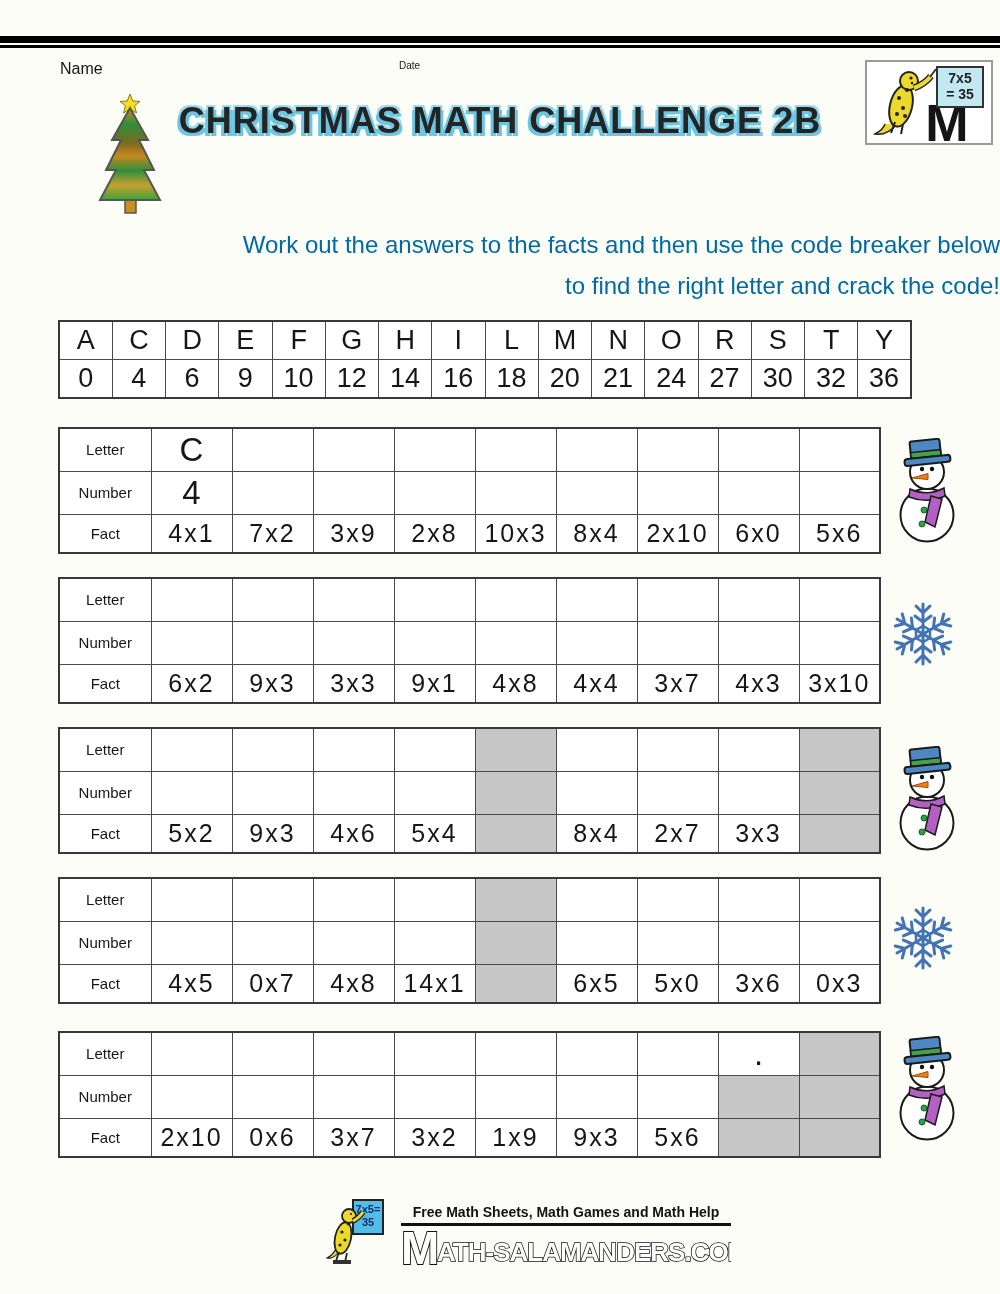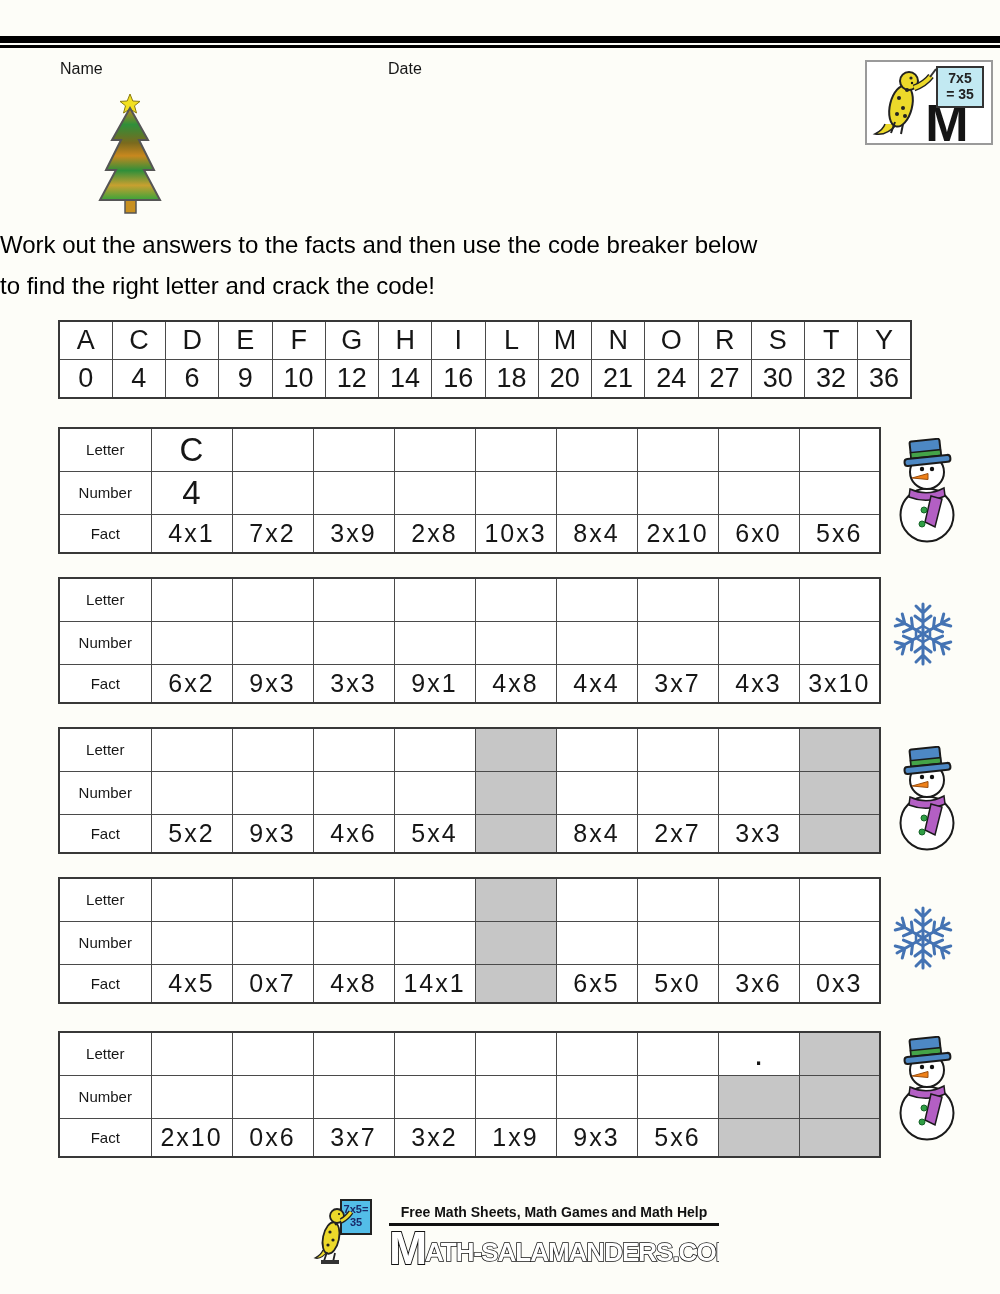--- a/index.html
+++ b/index.html
@@ -1,57 +1,57 @@
 <!DOCTYPE html>
 <html><head>
 <meta charset="utf-8">
 <style>
   html,body{margin:0;padding:0;background:#ffffff;}
   .page{position:relative;width:1000px;height:1294px;background:#fdfdf8;overflow:hidden;
         font-family:"Liberation Sans",sans-serif;color:#161616;}
   .toprule{position:absolute;left:0;top:36px;width:1000px;height:12px;box-sizing:border-box;
            border-top:7px solid #000;border-bottom:3px solid #000;background:transparent;}
   .name-label{position:absolute;left:60px;top:60px;font-size:16px;}
-  .date-label{position:absolute;left:388px;top:60px;font-size:16px;}
+  .date-label{position:absolute;left:399px;top:60px;font-size:10px;}
 
   .corner-logo{position:absolute;left:865px;top:60px;width:128px;height:85px;background:#fff;
                border:2px solid #9a9a9a;box-sizing:border-box;}
   .corner-logo svg{display:block;}
 
   .tree{position:absolute;left:92px;top:92px;}
 
   .title-line{position:absolute;left:0;width:1000px;text-align:center;font-weight:bold;
               font-size:36px;letter-spacing:1px;color:#242424;
               text-shadow:-3px 3px 0 #6cc6e2, 3px 3px 0 #6cc6e2, -2px -2px 0 #9adcee, 2px -2px 0 #9adcee;}
   .title-1{top:100px;}
   .title-2{top:150px;}
 
-  .instructions{position:absolute;top:224px;left:0;width:1000px;text-align:left;
-                font-size:24px;line-height:41px;color:#000000;}
+  .instructions{position:absolute;top:224px;left:0;width:1000px;text-align:right;
+                font-size:24px;line-height:41px;color:#0369a1;}
 
   table.grid{border-collapse:collapse;table-layout:fixed;background:#fff;position:absolute;left:58px;
              border:2px solid #383838;}
   table.grid td{border:1.5px solid #4a4a4a;box-sizing:border-box;text-align:center;
                 vertical-align:middle;padding:0;overflow:hidden;}
   #code-table{top:320px;width:854px;}
   #code-table td{font-size:27px;}
   #code-table tr.code-letters td{height:38px;}
   #code-table tr.code-numbers td{height:39px;}
 
   table.fact-table{width:821px;padding-left:48px;}
   td.lbl{text-align:left;vertical-align:top;padding:5px 0 0 8px;font-size:15px;}
   tr.r-letter td{height:43px;}
   tr.r-number td{height:43px;}
   tr.r-fact td{height:39px;}
   td.big-val{font-size:33px;}
   td.fact-val{font-size:25px;letter-spacing:2px;}
 
   .side-icon{position:absolute;}
 
-  .footer{position:absolute;left:313px;top:1198px;display:flex;align-items:flex-start;}
+  .footer{position:absolute;left:325px;top:1198px;display:flex;align-items:flex-start;}
   .footer-text{margin-left:14px;width:330px;}
   .footer-tagline{font-size:14px;font-weight:bold;text-align:center;color:#111;padding-top:6px;}
   .footer-rule{height:3px;background:#111;margin-top:3px;}
   .site-name text{font-family:"Liberation Sans",sans-serif;font-weight:bold;fill:#ffffff;
                   stroke:#111;paint-order:stroke fill;}
   .board-text{font-family:"Liberation Sans",sans-serif;font-weight:bold;}
 </style>
 </head>
 <body>
 
@@ -96,20 +96,21 @@
         <stop offset="0.68" stop-color="#2f8f3a"></stop>
         <stop offset="0.84" stop-color="#c8a030"></stop>
         <stop offset="1" stop-color="#3aa33a"></stop>
       </linearGradient>
     </defs>
     <polygon points="38,2 40.8,9 48,9.4 42.5,13.8 44.5,21 38,17 31.5,21 33.5,13.8 28,9.4 35.2,9" fill="#f2e020" stroke="#8a7a10" stroke-width="1"></polygon>
     <rect x="33" y="106" width="11" height="15" fill="#c89020" stroke="#555" stroke-width="1.5"></rect>
     <path d="M38,16 L56,48 L47,48 L62,78 L52,78 L68,108 L8,108 L24,78 L14,78 L29,48 L20,48 Z" fill="url(#treeGrad)" stroke="#555" stroke-width="2"></path>
   </svg>
 
+  <div class="title-line title-1">CHRISTMAS MATH CHALLENGE 2B</div>
 
   <div class="instructions">
     <div>Work out the answers to the facts and then use the code breaker below</div>
     <div>to find the right letter and crack the code!</div>
   </div>
 
   <table class="grid" id="code-table">
       <tbody>
         <tr class="code-letters">
           <td>A</td>

